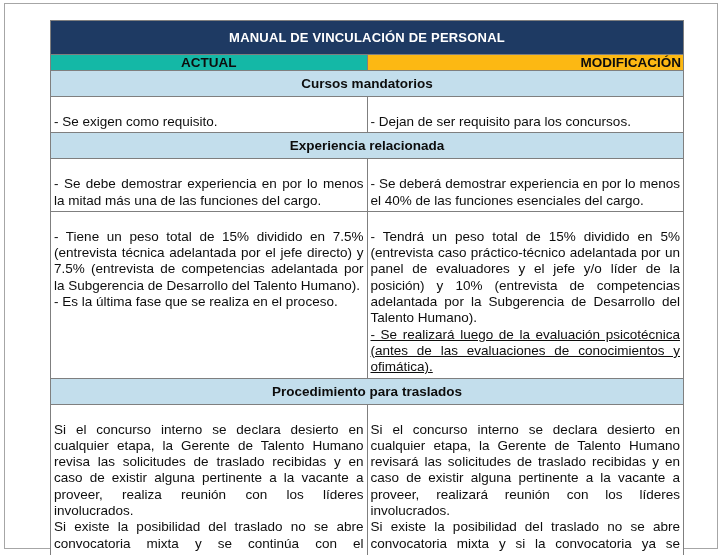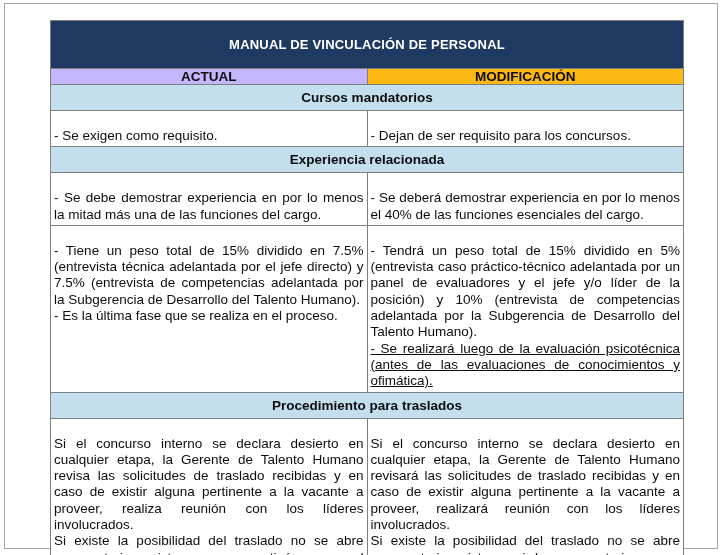--- a/index.html
+++ b/index.html
@@ -36,33 +36,33 @@
     border: 1px solid #7f7f7f;
     box-sizing: border-box;
   }
   .title-cell {
     background: #1e3a63;
     color: #ffffff;
     font-weight: bold;
     font-size: 13px;
     text-align: center;
     height: 17px;
-    padding: 16px 2px;
+    padding: 9px 2px;
     letter-spacing: 0.2px;
   }
   .col-head {
     font-weight: bold;
     font-size: 13.5px;
     text-align: center;
     height: 16px;
     padding: 0 2px;
     color: #0d0d0d;
   }
-  .col-head.actual { background: #c4b5fd; }
-  .col-head.mod    { background: #fcb813; }
+  .col-head.actual { background: #14b8a6; }
+  .col-head.mod    { background: #fcb813; text-align: right; }
   .section-cell {
     background: #c3deec;
     font-weight: bold;
     font-size: 13.5px;
     text-align: center;
     height: 15px;
     padding: 5px 2px;
   }
   td.body {
     vertical-align: top;

